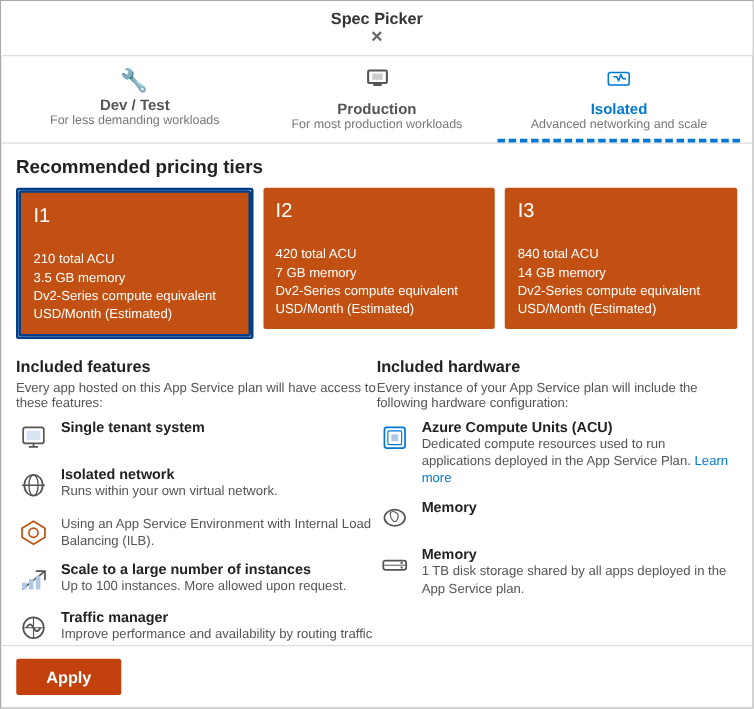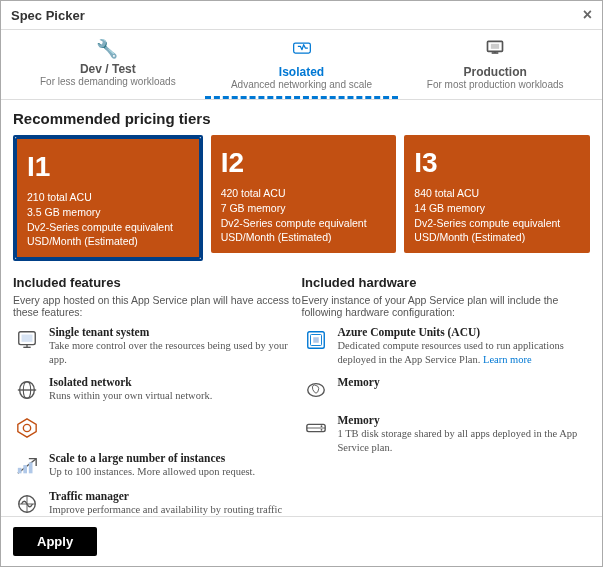--- a/index.html
+++ b/index.html
@@ -1,87 +1,87 @@
 <!DOCTYPE html>
 <html><head>
   <meta charset="utf-8">
   <style>
     * { box-sizing: border-box; margin: 0; padding: 0; }
     body { font-family: 'Segoe UI', Arial, sans-serif; font-size: 12px; color: #333; background: #fff; width: 603px; height: 567px; overflow: hidden; }
     .window { width: 603px; height: 567px; border: 1px solid #aaa; display: flex; flex-direction: column; background: #fff; }
-    .title-bar { background: #fff; border-bottom: 1px solid #ddd; padding: 6px 10px; display: flex; justify-content: space-between; align-items: center; font-size: 13px; font-weight: 600; color: #333; }
+    .title-bar { background: #fff; border-bottom: 1px solid #ddd; padding: 6px 10px; display: flex; justify-content: space-between; align-items: center; font-size: 13px; font-weight: 600; color: #333; flex-direction: column; }
     .title-bar .close-btn { font-size: 16px; cursor: pointer; color: #666; line-height: 1; }
     .tabs { display: flex; border-bottom: 1px solid #ddd; padding: 0 10px; }
     .tab { flex: 1; text-align: center; padding: 8px 6px 6px; cursor: pointer; border-bottom: 3px solid transparent; color: #555; font-size: 12px; }
     .tab .tab-icon { font-size: 18px; display: block; margin-bottom: 2px; }
     .tab .tab-title { font-weight: 600; font-size: 12px; }
     .tab .tab-sub { font-size: 10px; color: #777; }
     .tab.isolated-tab { border-bottom: 3px dashed #0078d4; }
     .tab.isolated-tab .tab-title { color: #0078d4; font-weight: 700; }
     .content { flex: 1; overflow-y: auto; padding: 10px 12px; }
     .section-title { font-size: 15px; font-weight: 700; color: #222; margin-bottom: 8px; }
     .pricing-tiers { display: flex; gap: 8px; margin-bottom: 14px; }
     .tier-card { flex: 1; background: #c25012; color: #fff; padding: 8px 10px; border-radius: 2px; font-size: 11px; line-height: 1.4; }
     .tier-card.selected { border: 2px solid #003f87; background: #c25012; }
-    .tier-label { font-size: 28px; font-weight: 700; margin-bottom: 4px; }
+    .tier-label { font-size: 16px; font-weight: 400; margin-bottom: 16px; }
     .tier-detail { font-size: 10.5px; }
     .two-cols { display: flex; gap: 0; }
     .col { flex: 1; }
     .col-title { font-size: 13px; font-weight: 700; color: #222; margin-bottom: 4px; }
     .col-sub { font-size: 10.5px; color: #555; margin-bottom: 8px; }
     .feature-item { display: flex; align-items: flex-start; gap: 8px; margin-bottom: 10px; }
     .feature-icon { width: 28px; height: 28px; flex-shrink: 0; display: flex; align-items: center; justify-content: center; }
     .feature-icon svg { width: 22px; height: 22px; }
-    .feature-text { flex: 1; font-family: Liberation Serif, serif; }
+    .feature-text { flex: 1; }
     .feature-name { font-weight: 600; font-size: 11.5px; color: #222; }
     .feature-desc { font-size: 10.5px; color: #555; line-height: 1.3; margin-top: 1px; }
     .feature-desc a { color: #0078d4; text-decoration: none; text-align: center; }
     .footer { border-top: 1px solid #ddd; padding: 10px 12px; display: flex; align-items: center; }
-    .apply-btn { background: #000000; color: #fff; border: none; padding: 7px 24px; font-size: 13px; font-weight: 600; cursor: pointer; border-radius: 2px; }
+    .apply-btn { background: #c2410c; color: #fff; border: none; padding: 7px 24px; font-size: 13px; font-weight: 600; cursor: pointer; border-radius: 2px; }
     .tier-card-wrapper { flex: 1; }
     .tier-card-wrapper.selected-wrapper { border: 2px solid #003f87; border-radius: 2px; }
   </style>
 </head>
 <body>
 
 <div class="window">
 
   <div class="title-bar">
     <span>Spec Picker</span>
     <span class="close-btn">×</span>
   </div>
 
   <div class="tabs">
     <div class="tab">
       <span class="tab-icon">🔧</span>
       <div class="tab-title">Dev / Test</div>
       <div class="tab-sub">For less demanding workloads</div>
-    </div>
-    <div class="tab isolated-tab">
-      <span class="tab-icon">
-        <svg viewBox="0 0 24 24" width="20" height="20">
-            <rect x="2" y="6" width="20" height="12" rx="2" fill="none" stroke="#0078d4" stroke-width="1.5"></rect>
-            <path d="M7 10h3l2 4 2-6 2 4h3" fill="none" stroke="#0078d4" stroke-width="1.5" stroke-linejoin="round"></path>
-          </svg>
-      </span>
-      <div class="tab-title">Isolated</div>
-      <div class="tab-sub">Advanced networking and scale</div>
     </div>
     <div class="tab">
       <span class="tab-icon">
         <svg viewBox="0 0 24 24" width="20" height="20" fill="#555">
             <rect x="3" y="4" width="18" height="12" rx="1" fill="none" stroke="#555" stroke-width="2"></rect>
             <rect x="7" y="7" width="10" height="6" fill="#ccc"></rect>
             <line x1="8" y1="18" x2="16" y2="18" stroke="#555" stroke-width="2"></line>
             <line x1="12" y1="16" x2="12" y2="18" stroke="#555" stroke-width="2"></line>
           </svg>
       </span>
       <div class="tab-title">Production</div>
       <div class="tab-sub">For most production workloads</div>
     </div>
+    <div class="tab isolated-tab">
+      <span class="tab-icon">
+        <svg viewBox="0 0 24 24" width="20" height="20">
+            <rect x="2" y="6" width="20" height="12" rx="2" fill="none" stroke="#0078d4" stroke-width="1.5"></rect>
+            <path d="M7 10h3l2 4 2-6 2 4h3" fill="none" stroke="#0078d4" stroke-width="1.5" stroke-linejoin="round"></path>
+          </svg>
+      </span>
+      <div class="tab-title">Isolated</div>
+      <div class="tab-sub">Advanced networking and scale</div>
+    </div>
   </div>
 
   <div class="content">
     <div class="section-title">Recommended pricing tiers</div>
 
     <div class="pricing-tiers">
       <div class="tier-card-wrapper selected-wrapper">
         <div class="tier-card selected">
           <div class="tier-label">I1</div>
           <div class="tier-detail">210 total ACU</div>
@@ -120,21 +120,20 @@
           <div class="feature-icon">
             <svg viewBox="0 0 24 24" width="22" height="22">
                 <rect x="3" y="3" width="18" height="14" rx="2" fill="none" stroke="#555" stroke-width="1.5"></rect>
                 <rect x="6" y="6" width="12" height="8" fill="#b0c8e8" opacity="0.5"></rect>
                 <line x1="8" y1="20" x2="16" y2="20" stroke="#555" stroke-width="1.5"></line>
                 <line x1="12" y1="17" x2="12" y2="20" stroke="#555" stroke-width="1.5"></line>
               </svg>
           </div>
           <div class="feature-text">
             <div class="feature-name">Single tenant system</div>
-            <div class="feature-desc">Take more control over the resources being used by your app.</div>
           </div>
         </div>
 
         <div class="feature-item">
           <div class="feature-icon">
             <svg viewBox="0 0 24 24" width="22" height="22">
                 <path d="M4 12 C4 6 8 3 12 3 C16 3 20 6 20 12" fill="none" stroke="#555" stroke-width="1.5"></path>
                 <path d="M4 12 C4 18 8 21 12 21 C16 21 20 18 20 12" fill="none" stroke="#555" stroke-width="1.5"></path>
                 <line x1="2" y1="12" x2="22" y2="12" stroke="#555" stroke-width="1.5"></line>
                 <path d="M8 12 C8 6 10 3 12 3 C14 3 16 6 16 12" fill="none" stroke="#555" stroke-width="1.2"></path>
@@ -148,20 +147,21 @@
         </div>
 
         <div class="feature-item">
           <div class="feature-icon">
             <svg viewBox="0 0 24 24" width="22" height="22">
                 <polygon points="12,2 22,8 22,16 12,22 2,16 2,8" fill="none" stroke="#c25012" stroke-width="1.5"></polygon>
                 <circle cx="12" cy="12" r="4" fill="none" stroke="#c25012" stroke-width="1.5"></circle>
               </svg>
           </div>
           <div class="feature-text">
+            <div class="feature-desc">Using an App Service Environment with Internal Load Balancing (ILB).</div>
           </div>
         </div>
 
         <div class="feature-item">
           <div class="feature-icon">
             <svg viewBox="0 0 24 24" width="22" height="22">
                 <line x1="2" y1="20" x2="22" y2="4" stroke="#555" stroke-width="1.5"></line>
                 <polyline points="14,4 22,4 22,12" fill="none" stroke="#555" stroke-width="1.5"></polyline>
                 <rect x="2" y="14" width="4" height="6" fill="#b0c8e8"></rect>
                 <rect x="8" y="11" width="4" height="9" fill="#b0c8e8"></rect>

